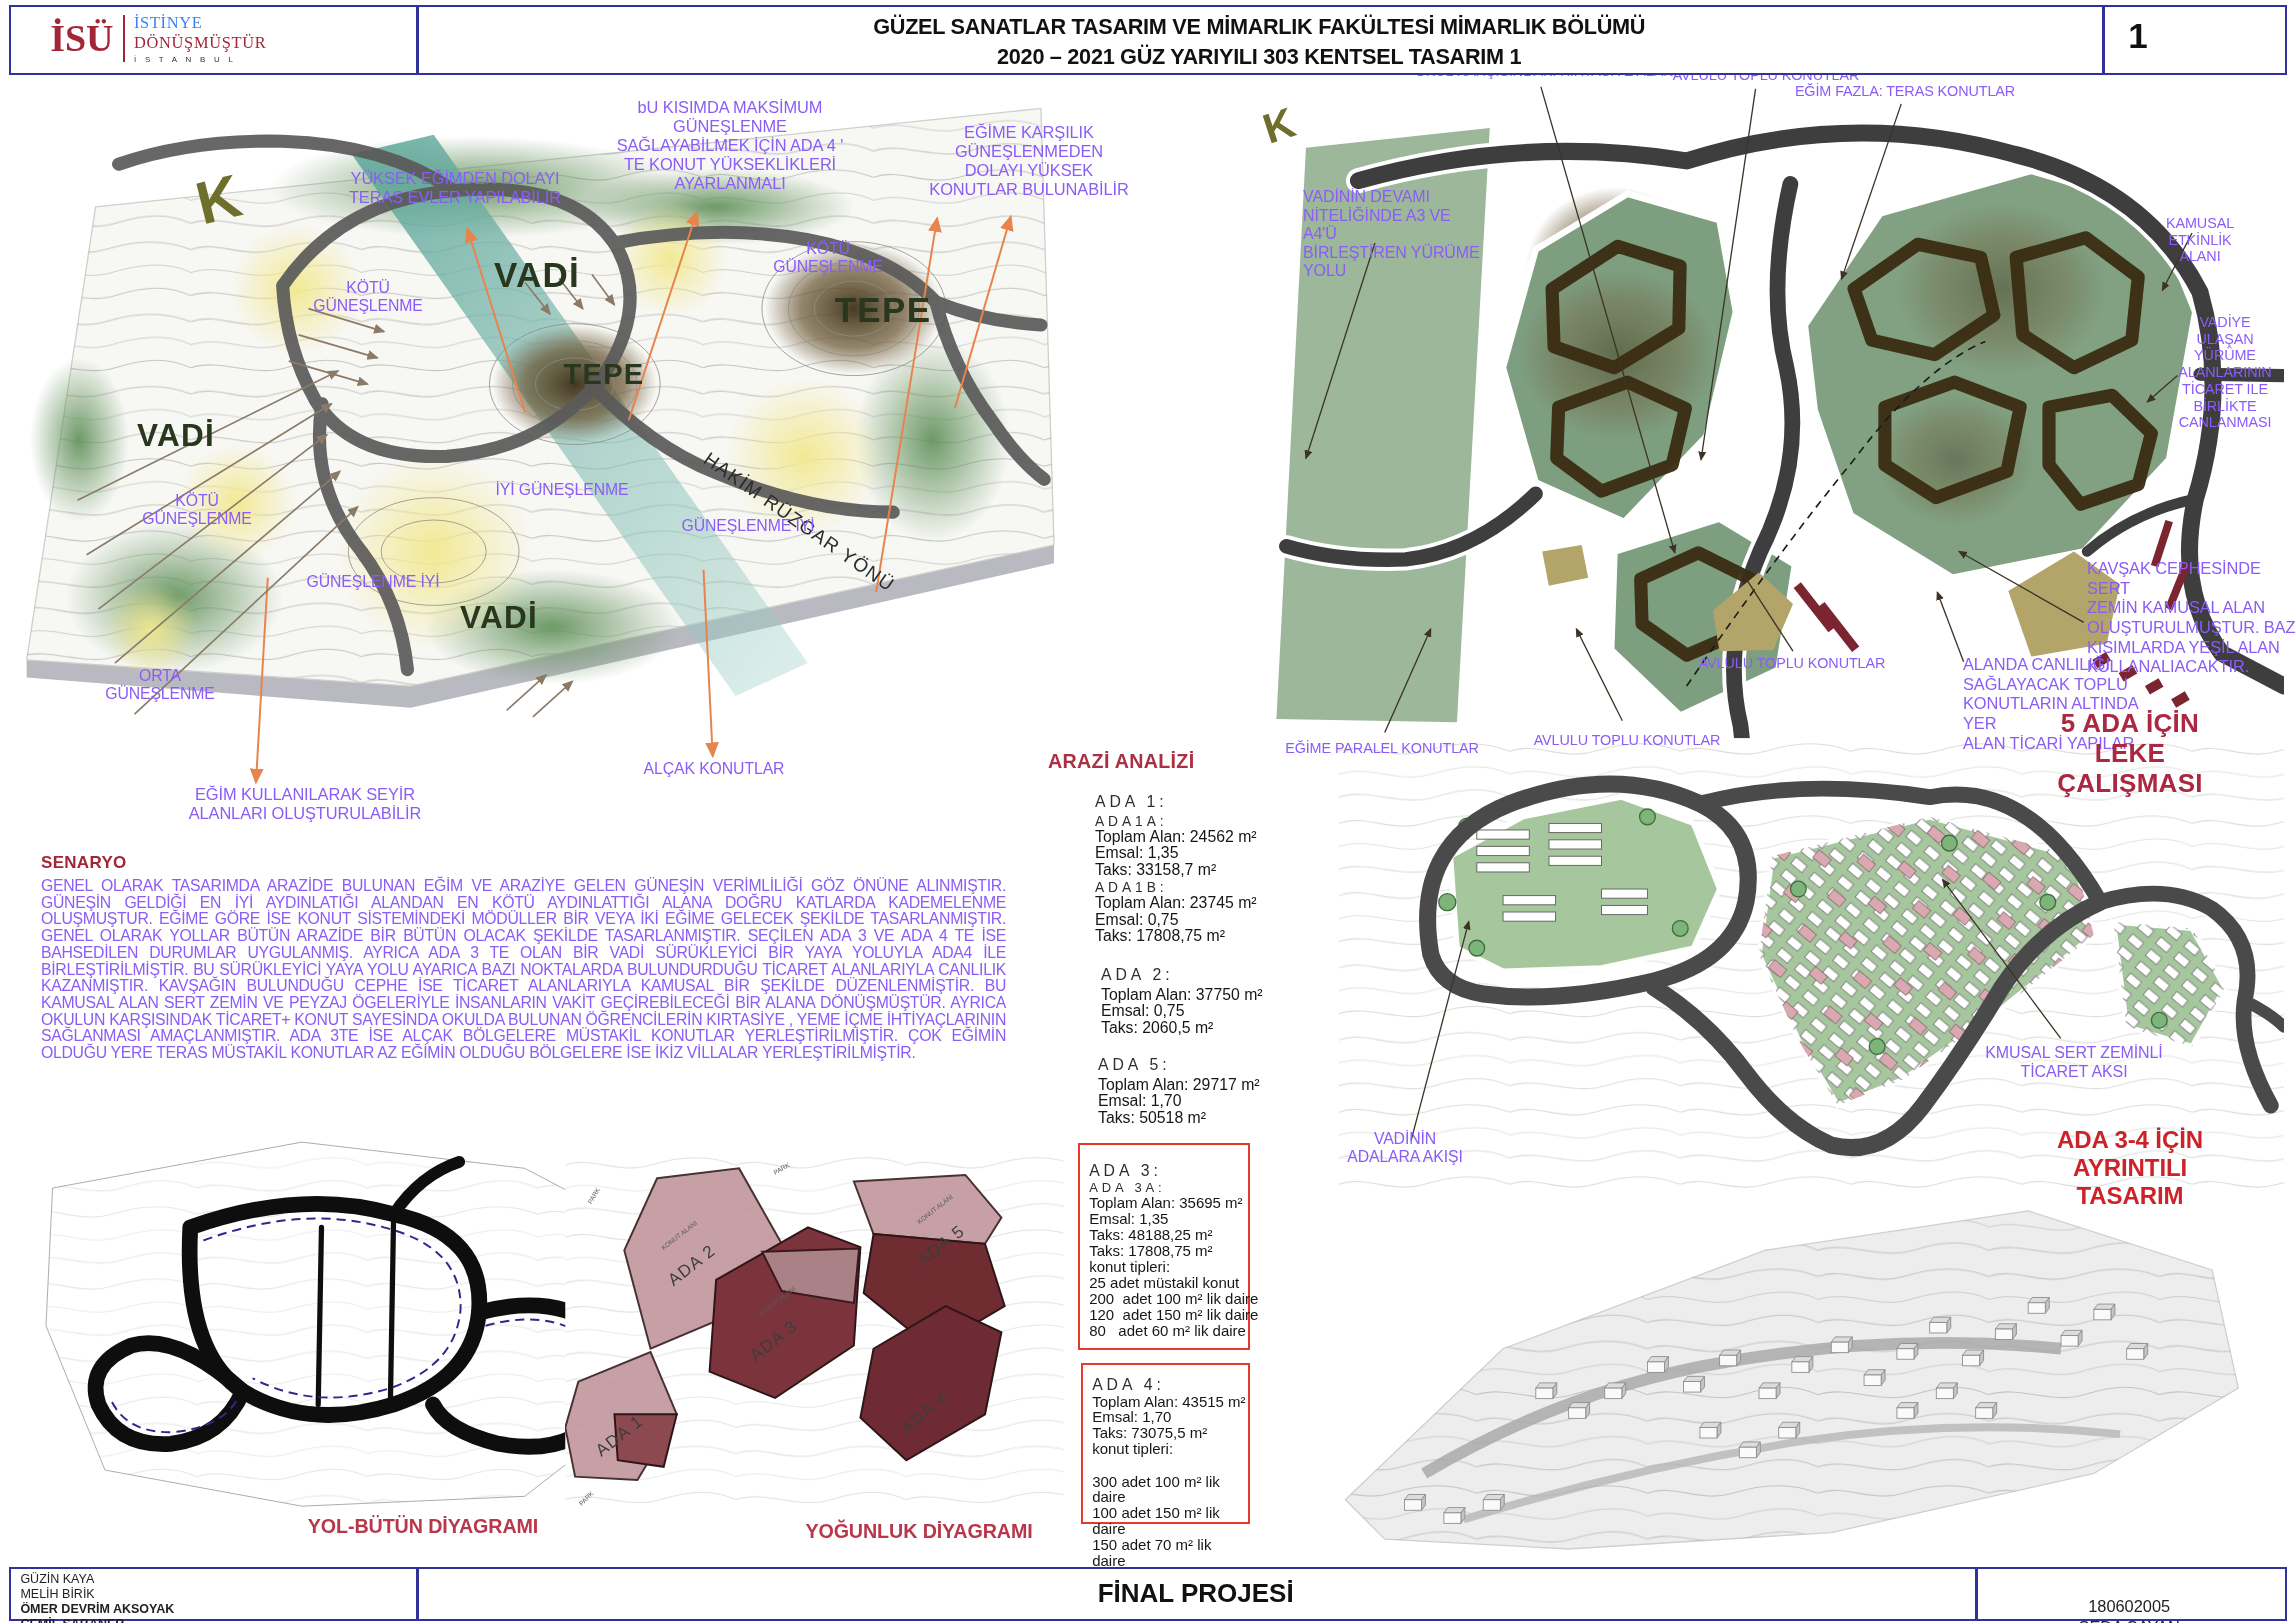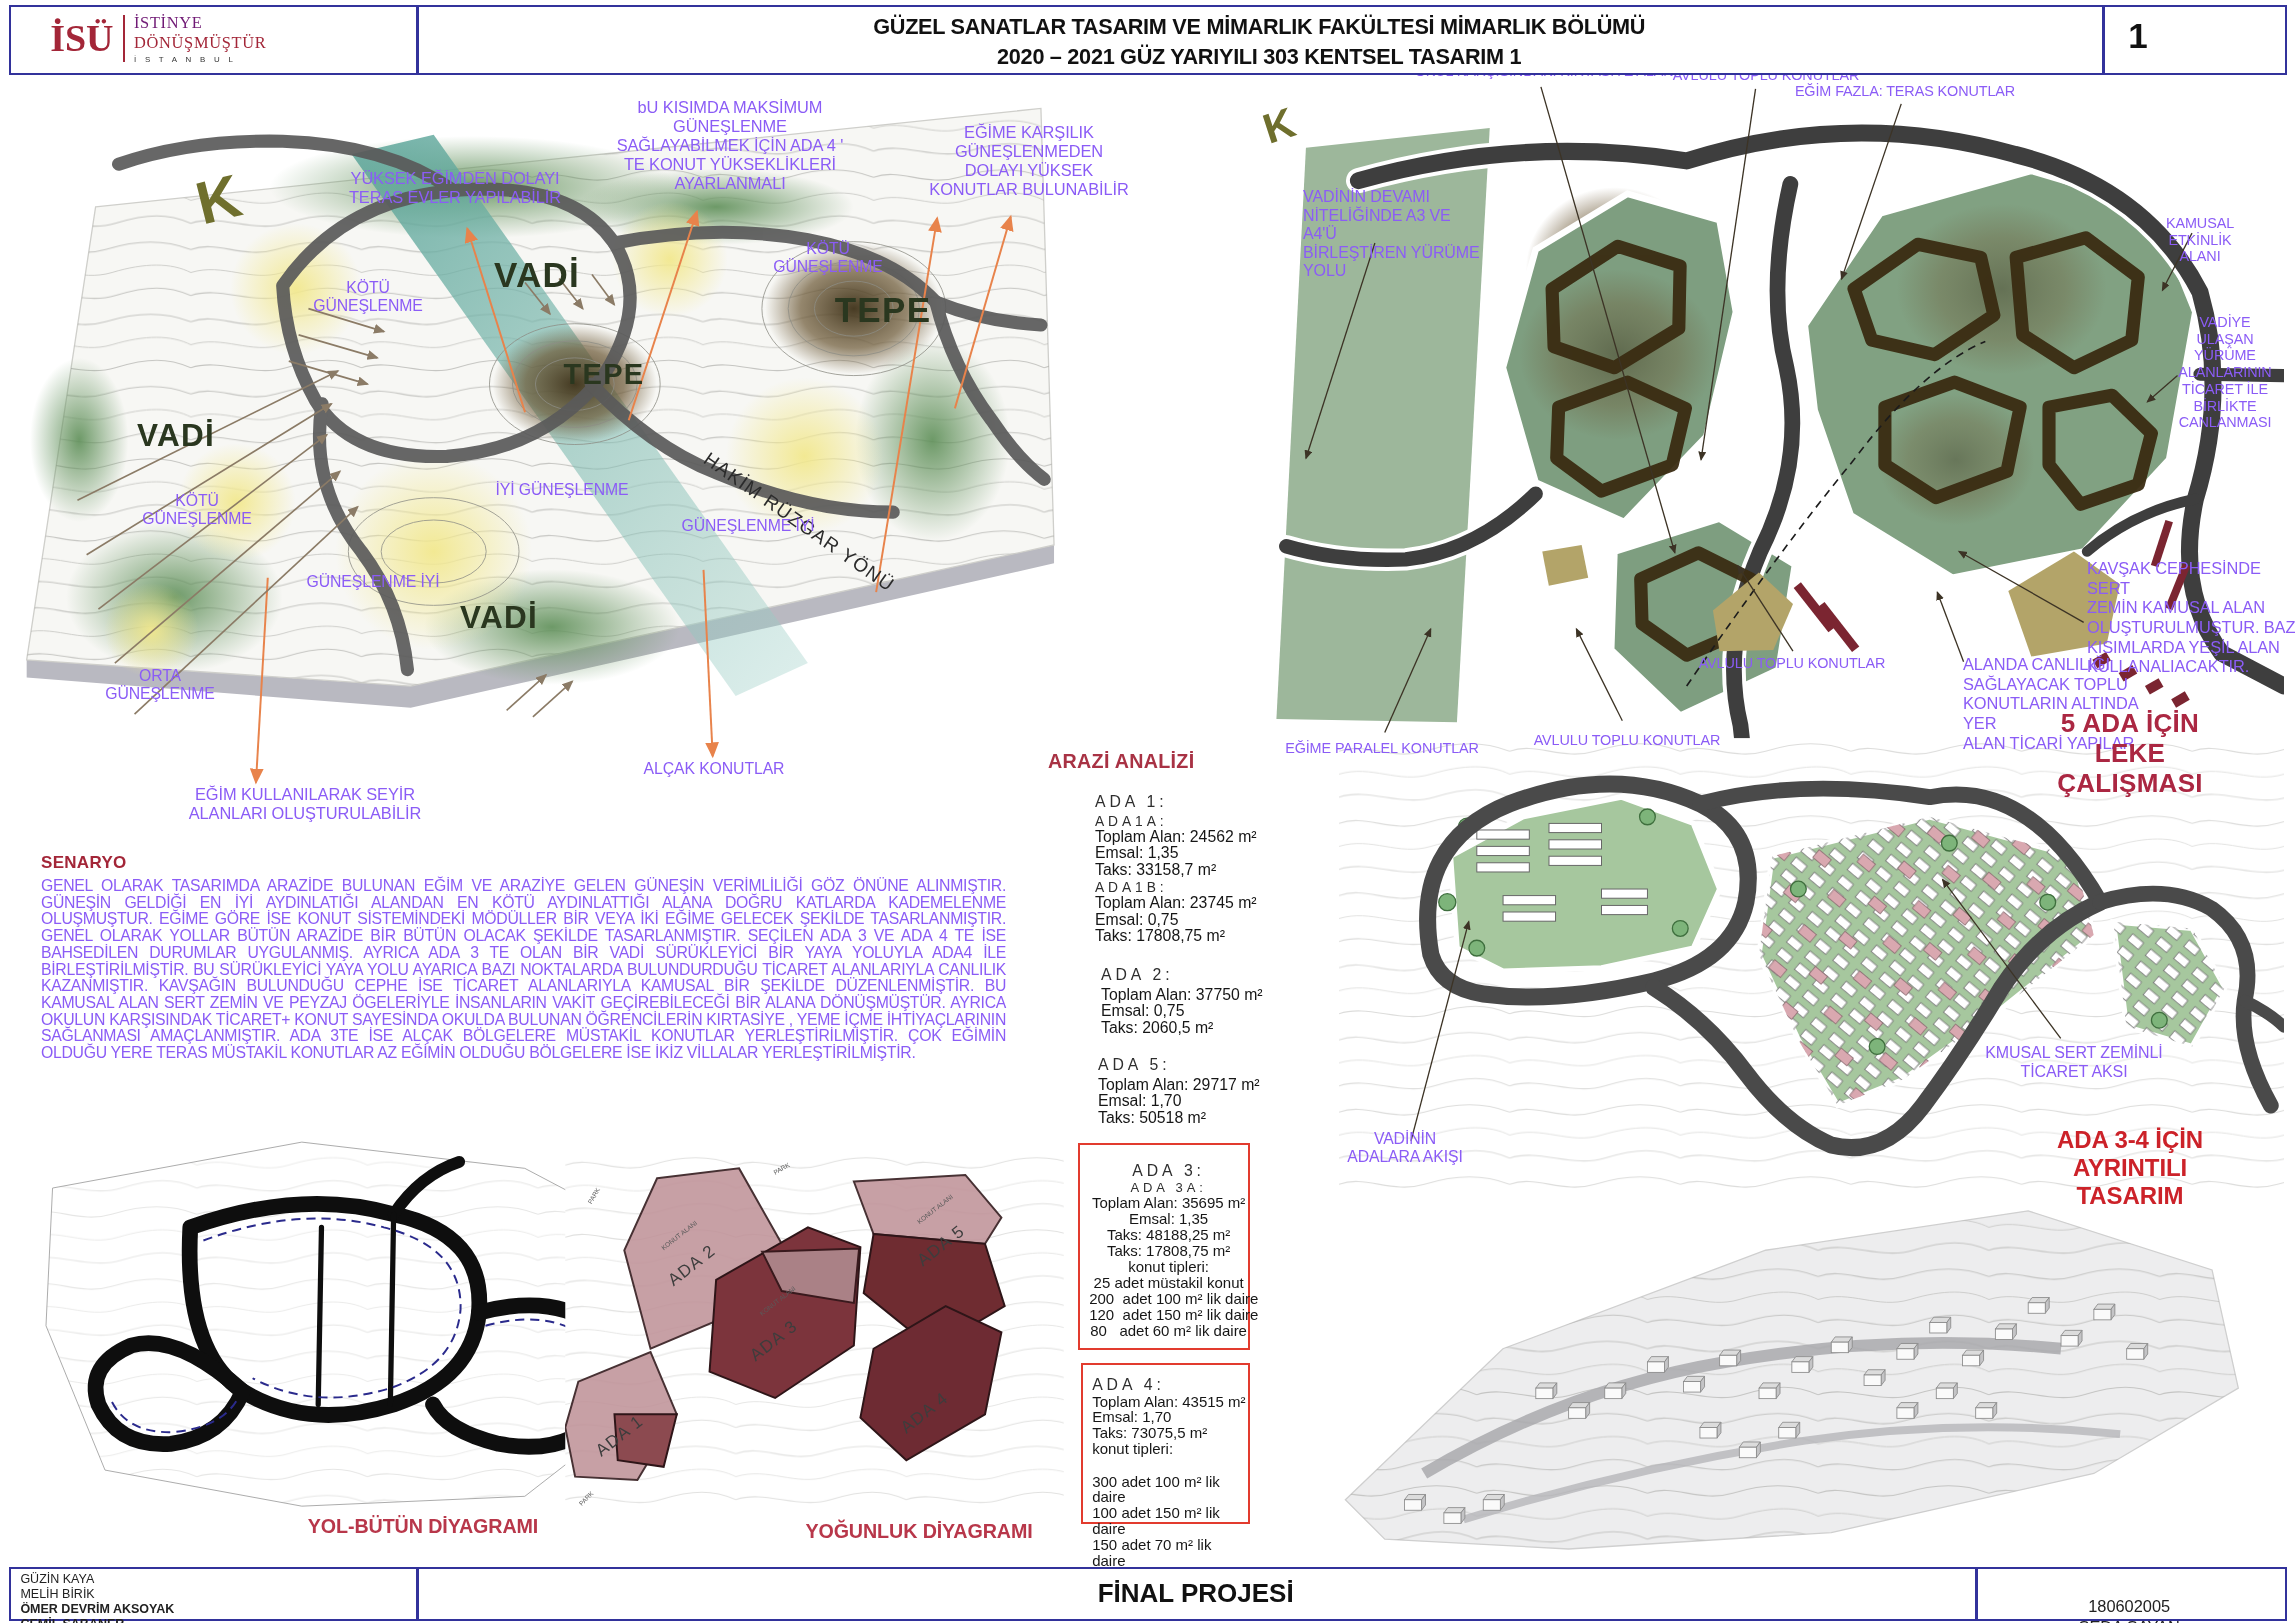--- a/index.html
+++ b/index.html
@@ -28,21 +28,21 @@
 <div id="board">
 
   <div class="abs" style="left:9.2px;top:5.3px;width:2274px;height:66px;border:2.6px solid #32329b;background:#fff;z-index:40;">
     <div class="hdrcell-line" style="left:405px;"></div>
     <div class="hdrcell-line" style="left:2091px;"></div>
 
     <div class="abs" style="left:39px;top:5.3px;display:flex;align-items:center;">
       <span style="font-family:'Liberation Serif',serif;font-weight:700;font-size:38px;color:#a32638;">İSÜ</span>
       <span style="display:inline-block;width:2px;height:47px;background:#a32638;margin:0 9.2px;"></span>
       <span style="display:inline-block;">
-        <span style="display:block;font-family:'Liberation Serif',serif;font-size:16.4px;color:#701a75;letter-spacing:0.7px;">İSTİNYE</span>
+        <span style="display:block;font-family:'Liberation Serif',serif;font-size:16.4px;color:#3b82f6;letter-spacing:0.7px;">İSTİNYE</span>
         <span style="display:block;font-family:'Liberation Serif',serif;font-size:16.4px;color:#a32638;letter-spacing:0.7px;">DÖNÜŞMÜŞTÜR</span>
         <span style="display:block;font-size:7.9px;color:#333;letter-spacing:3.3px;margin-top:2px;">İ S T A N B U L</span>
       </span>
     </div>
 
     <div class="abs" style="left:405px;width:1686px;top:6.6px;text-align:center;">
       <div style="font-size:21.7px;font-weight:600;color:#111;letter-spacing:-0.3px;">GÜZEL SANATLAR TASARIM VE MİMARLIK FAKÜLTESİ MİMARLIK BÖLÜMÜ</div>
       <div style="font-size:21.7px;font-weight:600;color:#111;letter-spacing:-0.3px;margin-top:3.9px;">2020 – 2021 GÜZ YARIYILI 303 KENTSEL TASARIM 1</div>
     </div>
 
@@ -456,21 +456,21 @@
     <div class="dline">Taks: 2060,5 m²</div>
   </div>
 
   <div class="abs" style="left:1098px;top:1056px;z-index:25;">
     <div class="cadtitle" style="margin-bottom:2.6px;">ADA 5:</div>
     <div class="dline">Toplam Alan: 29717 m²</div>
     <div class="dline">Emsal: 1,70</div>
     <div class="dline">Taks: 50518 m²</div>
   </div>
 
-  <div class="adabox" style="left:1078px;top:1143px;width:172px;height:207px;padding:17px 0 0 9.2px;box-sizing:border-box;text-align:center;">
+  <div class="adabox" style="left:1078px;top:1143px;width:172px;height:207px;padding:17px 0 0 9.2px;box-sizing:border-box;">
     <div class="cadtitle">ADA 3:</div>
     <div class="cadtitle" style="font-size:13px;">ADA 3A:</div>
     <div class="dline" style="font-size:15px;line-height:16px;">Toplam Alan: 35695 m²</div>
     <div class="dline" style="font-size:15px;line-height:16px;">Emsal: 1,35</div>
     <div class="dline" style="font-size:15px;line-height:16px;">Taks: 48188,25 m²</div>
     <div class="dline" style="font-size:15px;line-height:16px;">Taks: 17808,75 m²</div>
     <div class="dline" style="font-size:15px;line-height:16px;">konut tipleri:</div>
     <div class="dline" style="font-size:15px;line-height:16px;white-space:pre;">25 adet müstakil konut</div>
     <div class="dline" style="font-size:15px;line-height:16px;white-space:pre;">200  adet 100 m² lik daire</div>
     <div class="dline" style="font-size:15px;line-height:16px;white-space:pre;">120  adet 150 m² lik daire</div>

